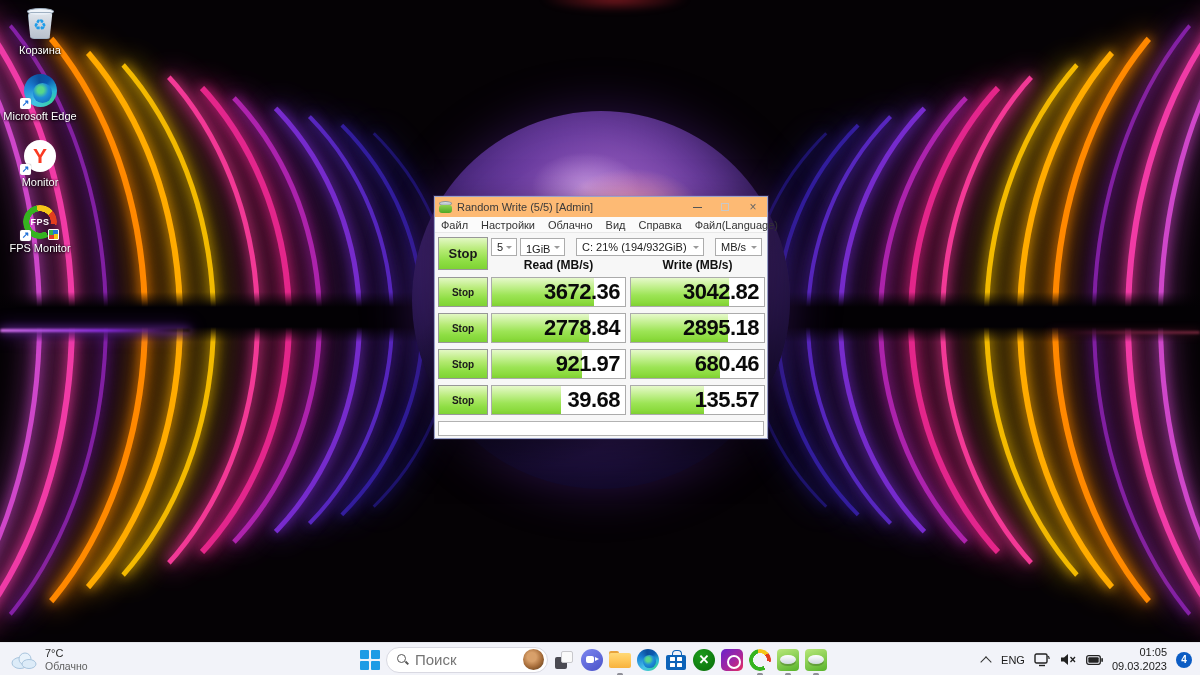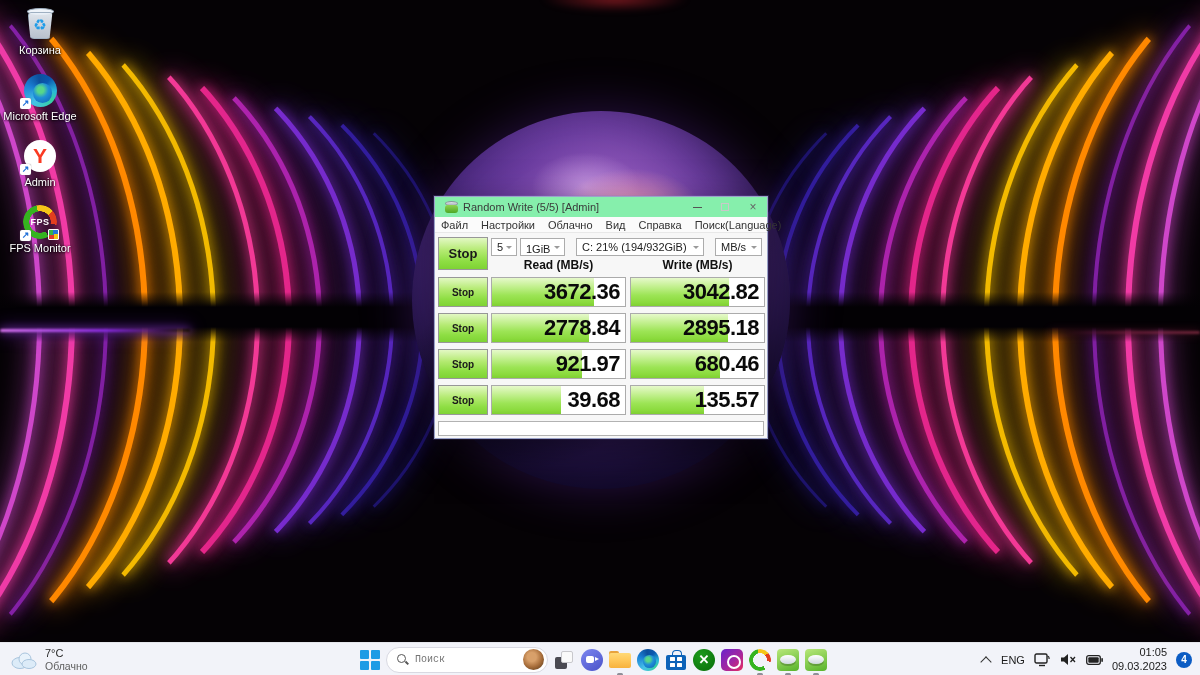--- a/index.html
+++ b/index.html
@@ -64,21 +64,21 @@
     -webkit-mask:radial-gradient(farthest-side, transparent 62%, #000 64%); mask:radial-gradient(farthest-side, transparent 62%, #000 64%); }
   .fps-art .fps-txt { position:absolute; inset:0; display:flex; align-items:center; justify-content:center;
     color:#fff; font-weight:bold; font-size:9px; letter-spacing:.5px; }
   .fps-chip { position:absolute; right:-2px; bottom:-1px; width:11px; height:11px; border:1px solid #fff; border-radius:1px;
     background:conic-gradient(#2278d8 0 25%, #f3c614 0 50%, #e23a2e 0 75%, #35b44a 0); }
   .fps-sm { width:22px; height:22px; }
 
   
   .win { position:absolute; left:434px; top:196px; width:334px; height:243px; z-index:10;
     background:#f7f7f7; border:1px solid #9aa2c8; box-shadow:0 14px 34px rgba(0,0,0,.55), 0 0 0 1px rgba(150,130,230,.18); }
-  .titlebar { height:20px; background:#86efac; display:flex; align-items:center; padding-left:10px; }
+  .titlebar { height:20px; background:#fdba74; display:flex; align-items:center; padding-left:4px; }
   .cdm-ico { width:13px; height:12px; position:relative; margin-right:5px; }
   .cdm-ico .d1 { position:absolute; left:0; top:0; width:13px; height:5px; border-radius:50%; background:linear-gradient(#dfe5ea,#aab4bd); border:0.5px solid #8a949c; }
   .cdm-ico .d2 { position:absolute; left:0; top:4px; width:13px; height:8px; border-radius:3px; background:linear-gradient(#8fd14f,#4ea826); }
   .title-txt { font-size:11px; color:#3a3a3a; flex:1; white-space:nowrap; overflow:hidden; }
   .winbtns { display:flex; align-items:center; height:100%; }
   .wbtn { width:28px; height:100%; display:flex; align-items:center; justify-content:center; }
   .wbtn .mini { width:9px; height:1px; background:#555; }
   .wbtn .maxi { width:8px; height:8px; border:1px solid #c8c8c8; }
   .wbtn.close { font-size:12px; color:#666; line-height:1; }
   .menubar { height:16px; background:#fbfbfb; border-bottom:1px solid #e8e8e8; display:flex; align-items:center; gap:13px; padding:0 6px; }
@@ -113,22 +113,22 @@
   .weather .wtxt { line-height:1.2; }
   .weather .temp { font-size:11px; color:#2b2b2b; }
   .weather .cond { font-size:10.5px; color:#5f5f5f; }
   .centericons { position:absolute; left:358px; top:0; height:33px; display:flex; align-items:center; gap:4px; }
   .tbi { position:relative; width:24px; height:24px; display:flex; align-items:center; justify-content:center; border-radius:4px; }
   .tbi .dot { position:absolute; bottom:-4px; left:50%; transform:translateX(-50%); width:6px; height:3px; border-radius:2px; background:#8f8f98; }
   .startlogo { display:grid; grid-template-columns:9px 9px; grid-template-rows:9px 9px; gap:2px; }
   .startlogo i { background:#1e9ce5; border-radius:1px; }
   .searchpill { width:162px; height:26px; border-radius:13px; background:#fff; border:1px solid #d9d9e2;
     display:flex; align-items:center; padding:0 3px 0 10px; gap:7px; }
-  .searchpill input { border:none; outline:none; flex:1; font-size:10px; color:#444; background:transparent; width:80px;
-    font-family:Liberation Mono, monospace; }
+  .searchpill input { border:none; outline:none; flex:1; font-size:15px; color:#444; background:transparent; width:80px;
+    font-family:Liberation Sans, sans-serif; }
   .mag { position:relative; width:11px; height:11px; flex:0 0 auto; }
   .mag::before { content:""; position:absolute; left:0; top:0; width:7px; height:7px; border:1.6px solid #565656; border-radius:50%; }
   .mag::after { content:""; position:absolute; left:7.5px; top:7.5px; width:4px; height:1.6px; background:#565656; transform:rotate(45deg); }
   .search-img { width:21px; height:21px; border-radius:50%; flex:0 0 auto;
     background:radial-gradient(circle at 42% 38%, #d8a06a 0 25%, #a96f3c 55%, #6a4420 85%, #4a3018 100%); }
   .taskview { position:relative; width:20px; height:20px; }
   .taskview .b { position:absolute; left:1px; bottom:1px; width:12px; height:12px; background:#4a4a52; border-radius:2px; }
   .taskview .f { position:absolute; right:1px; top:1px; width:12px; height:12px; background:#fafafa; border:1px solid #c8c8cc; border-radius:2px; }
   .chat { width:22px; height:22px; border-radius:50%; background:linear-gradient(145deg,#7b86f0,#4a52c8); position:relative; }
   .chat::before { content:""; position:absolute; left:5px; top:7px; width:8px; height:7px; background:#fff; border-radius:2px; }
@@ -214,21 +214,21 @@
       <div class="edge-ball"></div>
       <div class="shortcut">↗</div>
     </div>
     <div class="lbl">Microsoft Edge</div>
   </div>
   <div class="dicon">
     <div class="art">
       <div class="yandex-ball">Y</div>
       <div class="shortcut">↗</div>
     </div>
-    <div class="lbl">Admin</div>
+    <div class="lbl">Monitor</div>
   </div>
   <div class="dicon">
     <div class="art">
       <div class="fps-art">
           <div class="fps-ring"></div>
         <div class="fps-txt">FPS</div>
         <div class="fps-chip"></div>
         </div>
       <div class="shortcut">↗</div>
     </div>
@@ -252,21 +252,21 @@
         </div>
       <div class="wbtn close">×</div>
     </div>
   </div>
   <div class="menubar">
     <span>Файл</span>
     <span>Настройки</span>
     <span>Облачно</span>
     <span>Вид</span>
     <span>Справка</span>
-    <span>Поиск(Language)</span>
+    <span>Файл(Language)</span>
   </div>
   <div class="content">
     <button class="btn-green stop-big">Stop</button>
     <div class="combo c1">
         <span>5</span>
       </div>
     <div class="combo c2">
         <span>1GiB</span>
       </div>
     <div class="combo c3">

